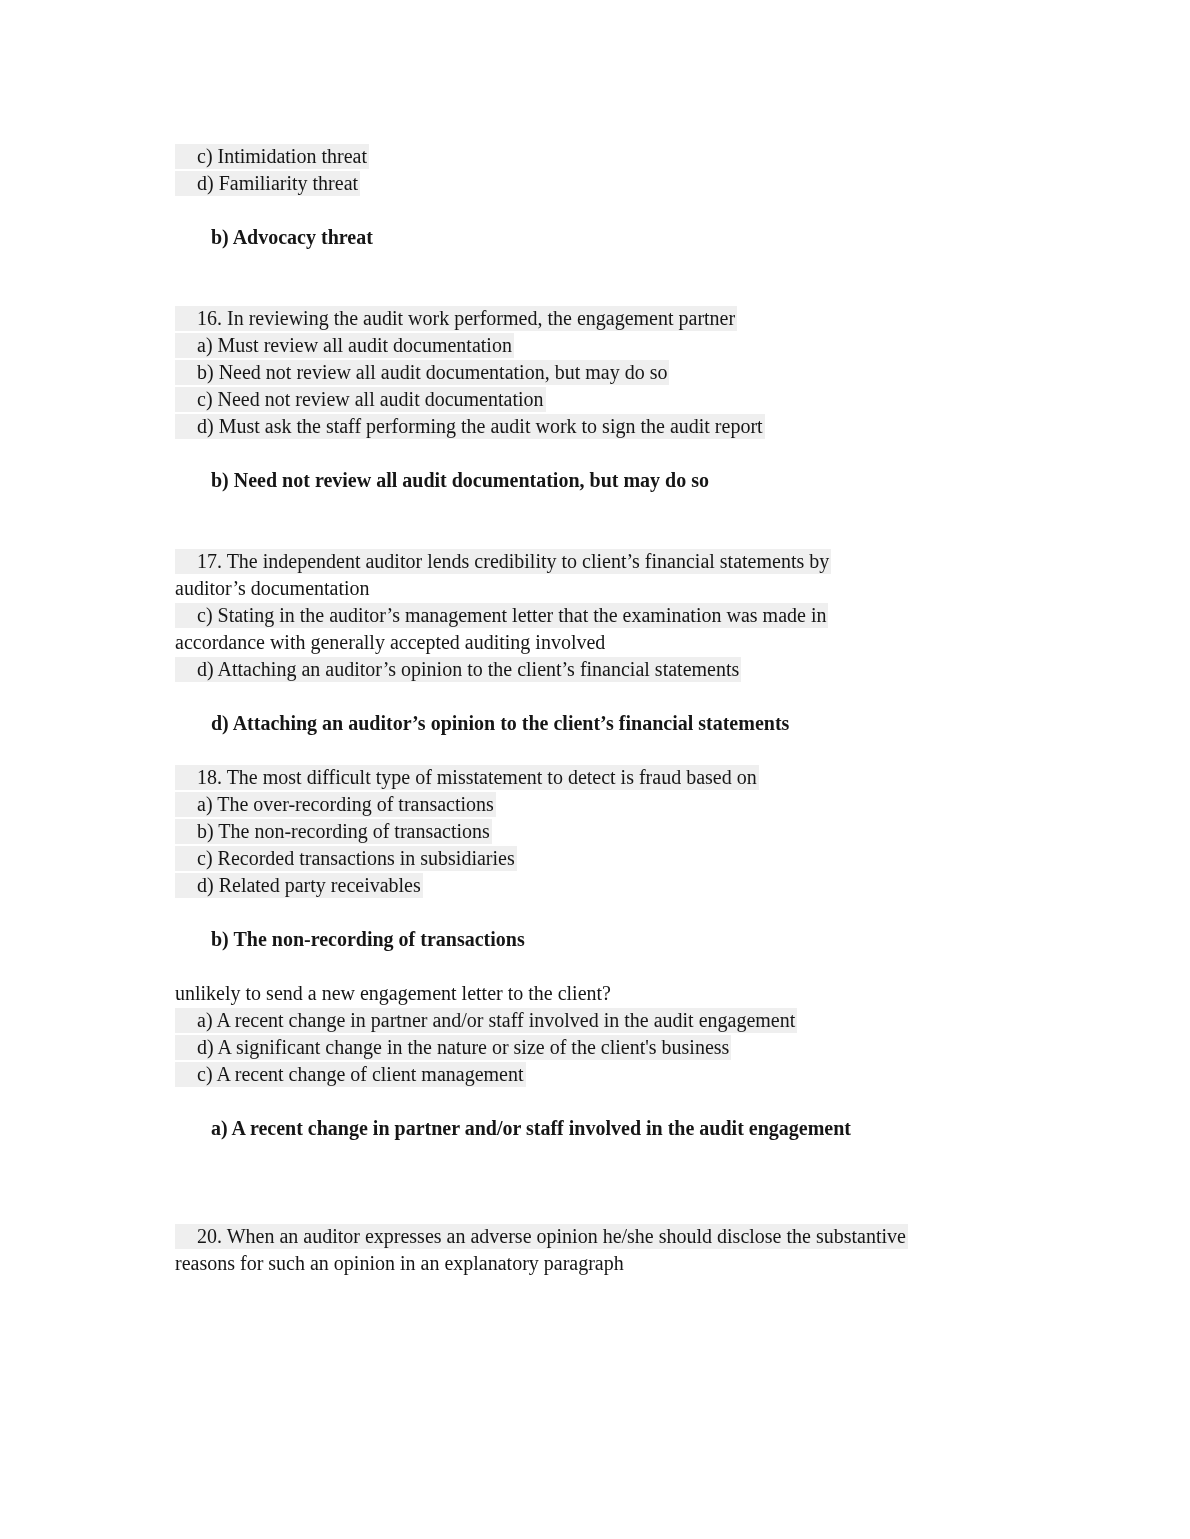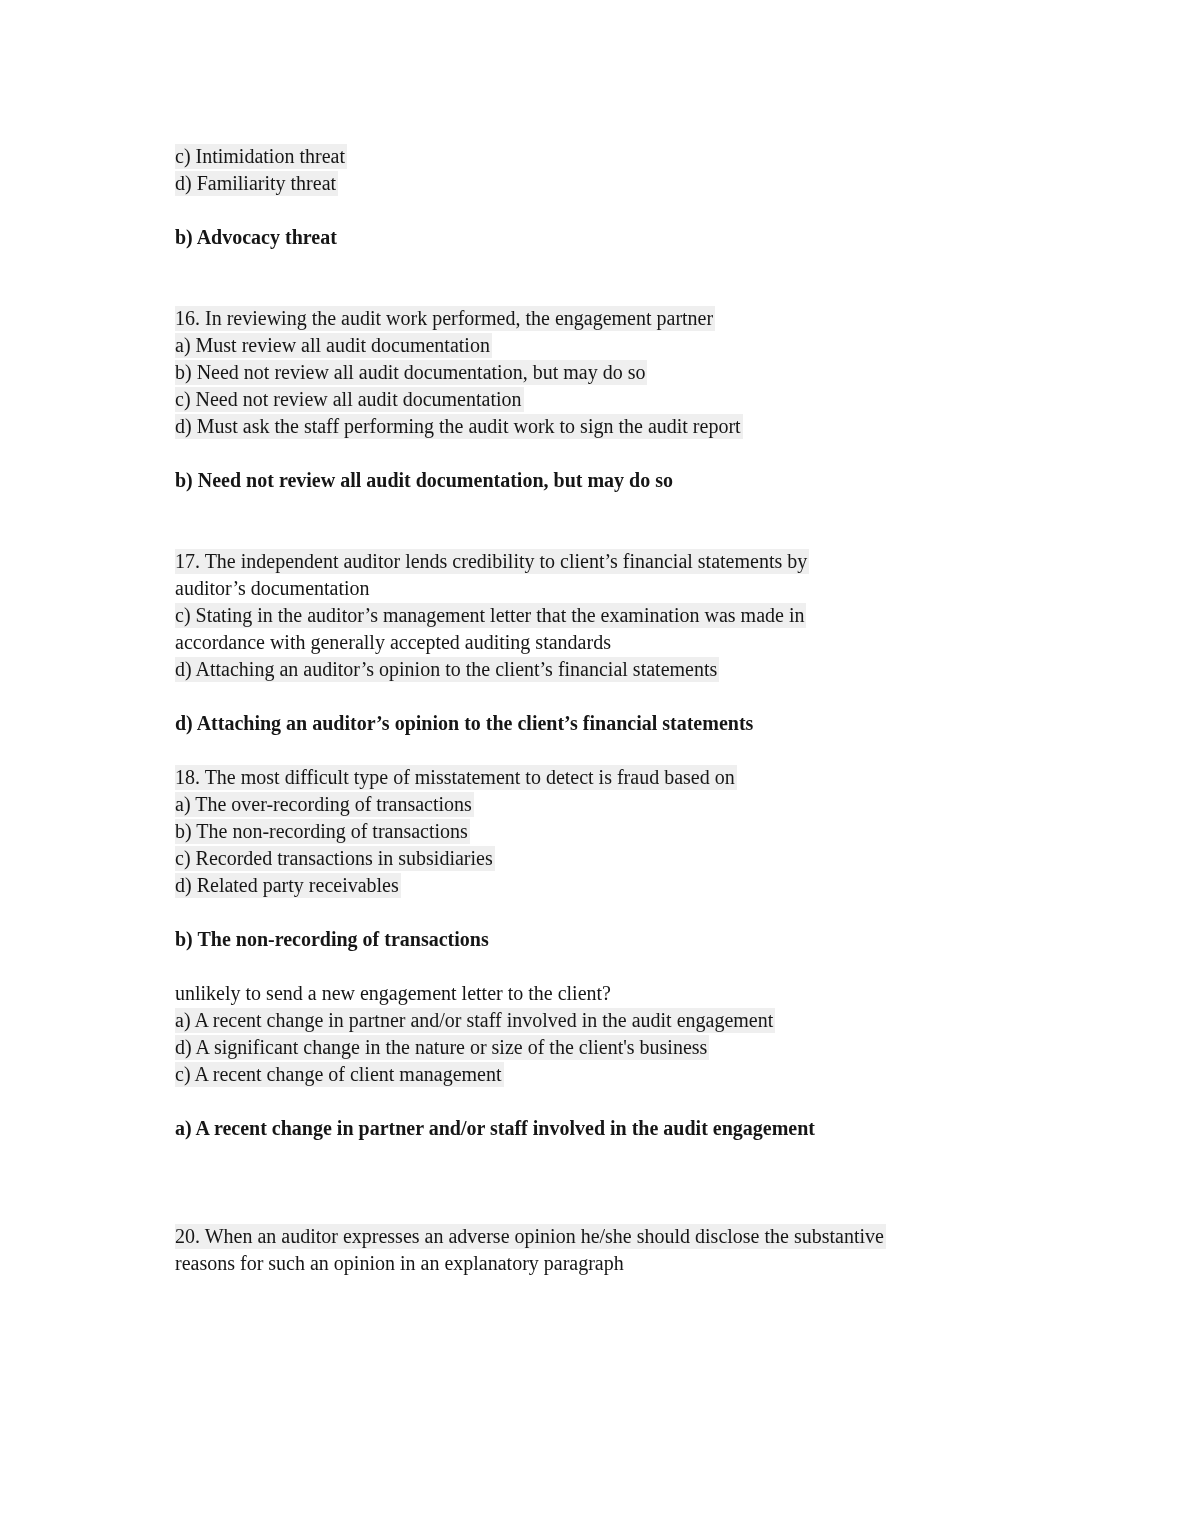--- a/index.html
+++ b/index.html
@@ -23,23 +23,25 @@
     height: 27px;
     line-height: 27px;
     white-space: nowrap;
   }
   .line .t {
     display: inline;
     padding: 1px 2px 2px 0;
   }
   .line .hl {
     background: #efefef;
+    padding-left: 22px;
   }
   .line .bold {
     font-weight: bold;
+    margin-left: 36px;
   }
 </style>
 </head>
 <body>
 
 <div class="page">
   <div>
       <div class="line"><span class="t hl">c) Intimidation threat</span></div>
       <div class="line"><span class="t hl">d) Familiarity threat</span></div>
       <div class="line"></div>
@@ -51,21 +53,21 @@
       <div class="line"><span class="t hl">b) Need not review all audit documentation, but may do so</span></div>
       <div class="line"><span class="t hl">c) Need not review all audit documentation</span></div>
       <div class="line"><span class="t hl">d) Must ask the staff performing the audit work to sign the audit report</span></div>
       <div class="line"></div>
       <div class="line"><span class="t bold">b) Need not review all audit documentation, but may do so</span></div>
       <div class="line"></div>
       <div class="line"></div>
       <div class="line"><span class="t hl">17. The independent auditor lends credibility to client’s financial statements by</span></div>
       <div class="line"><span class="t">auditor’s documentation</span></div>
       <div class="line"><span class="t hl">c) Stating in the auditor’s management letter that the examination was made in</span></div>
-      <div class="line"><span class="t">accordance with generally accepted auditing standards</span></div>
+      <div class="line"><span class="t">accordance with generally accepted auditing involved</span></div>
       <div class="line"><span class="t hl">d) Attaching an auditor’s opinion to the client’s financial statements</span></div>
       <div class="line"></div>
       <div class="line"><span class="t bold">d) Attaching an auditor’s opinion to the client’s financial statements</span></div>
       <div class="line"></div>
       <div class="line"><span class="t hl">18. The most difficult type of misstatement to detect is fraud based on</span></div>
       <div class="line"><span class="t hl">a) The over-recording of transactions</span></div>
       <div class="line"><span class="t hl">b) The non-recording of transactions</span></div>
       <div class="line"><span class="t hl">c) Recorded transactions in subsidiaries</span></div>
       <div class="line"><span class="t hl">d) Related party receivables</span></div>
       <div class="line"></div>

